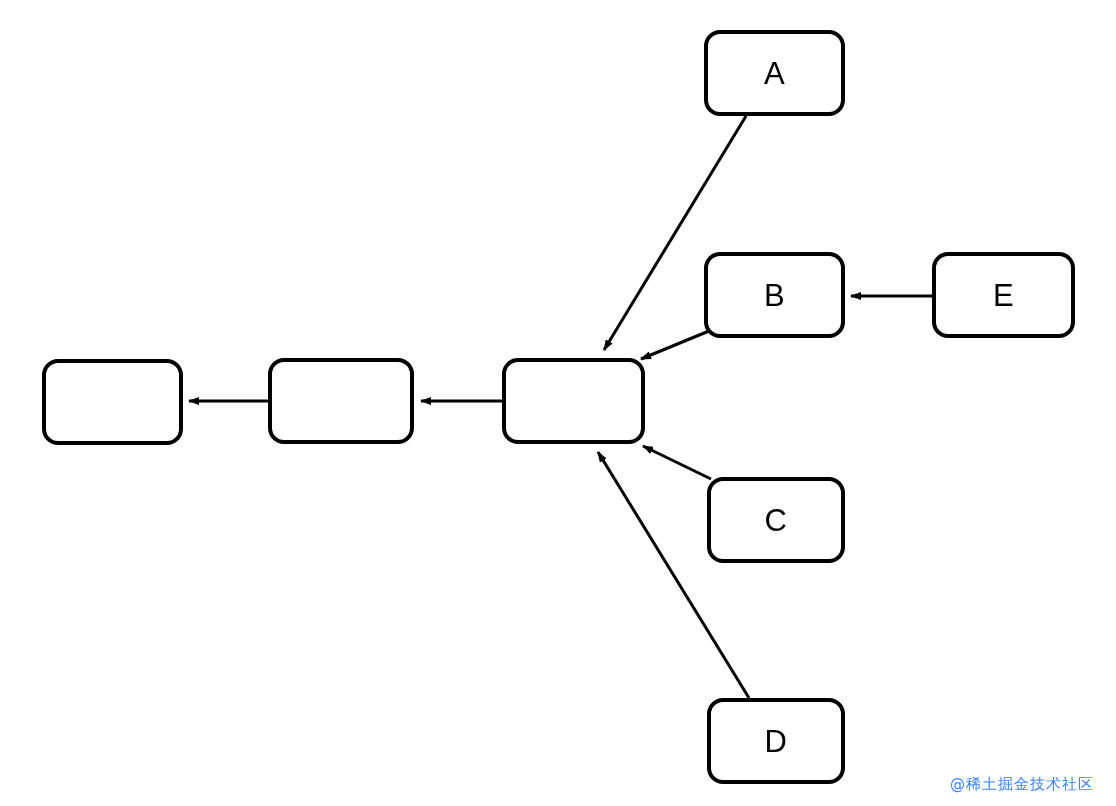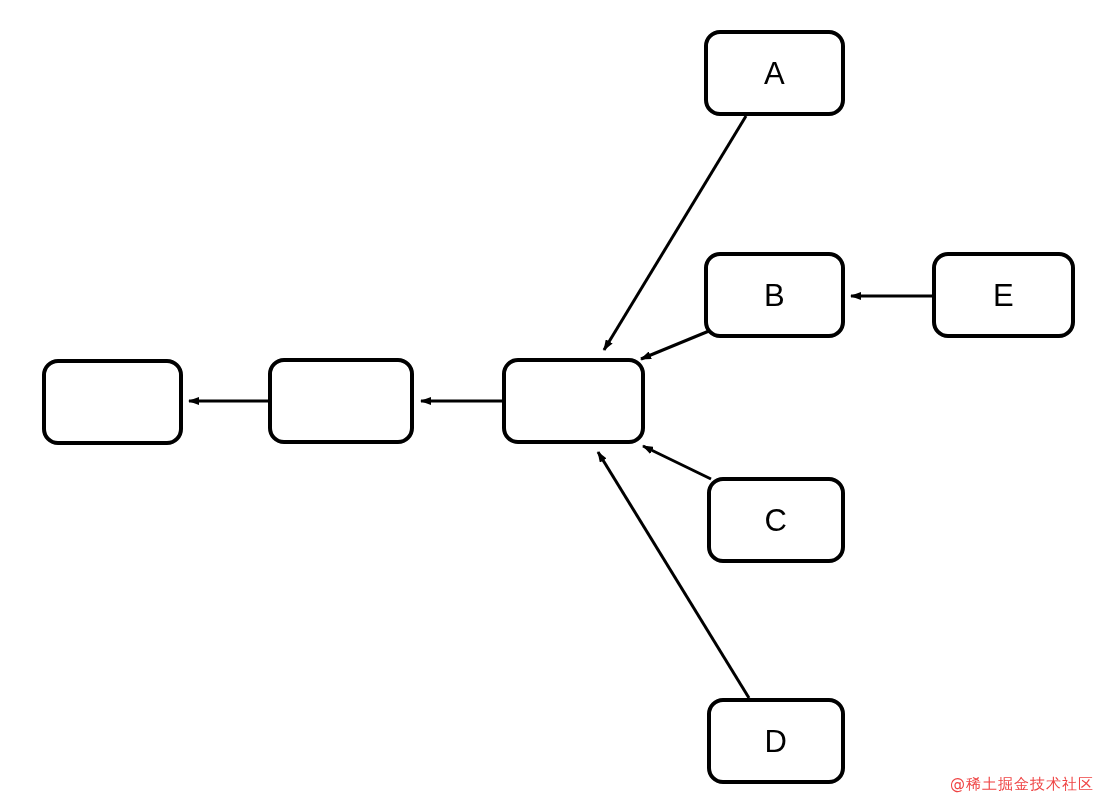--- a/index.html
+++ b/index.html
@@ -43,21 +43,21 @@
     color: #000000;
     letter-spacing: 0.5px;
     user-select: none;
   }
   .watermark {
     position: absolute;
     right: 22px;
     bottom: 12px;
     font-family: "DejaVu Sans", sans-serif;
     font-size: 15px;
-    color: #ef4444;
+    color: #3b82f6;
     letter-spacing: 1px;
     white-space: nowrap;
     z-index: 3;
     user-select: none;
   }
 </style>
 </head>
 <body>
 
 <div id="canvas">

